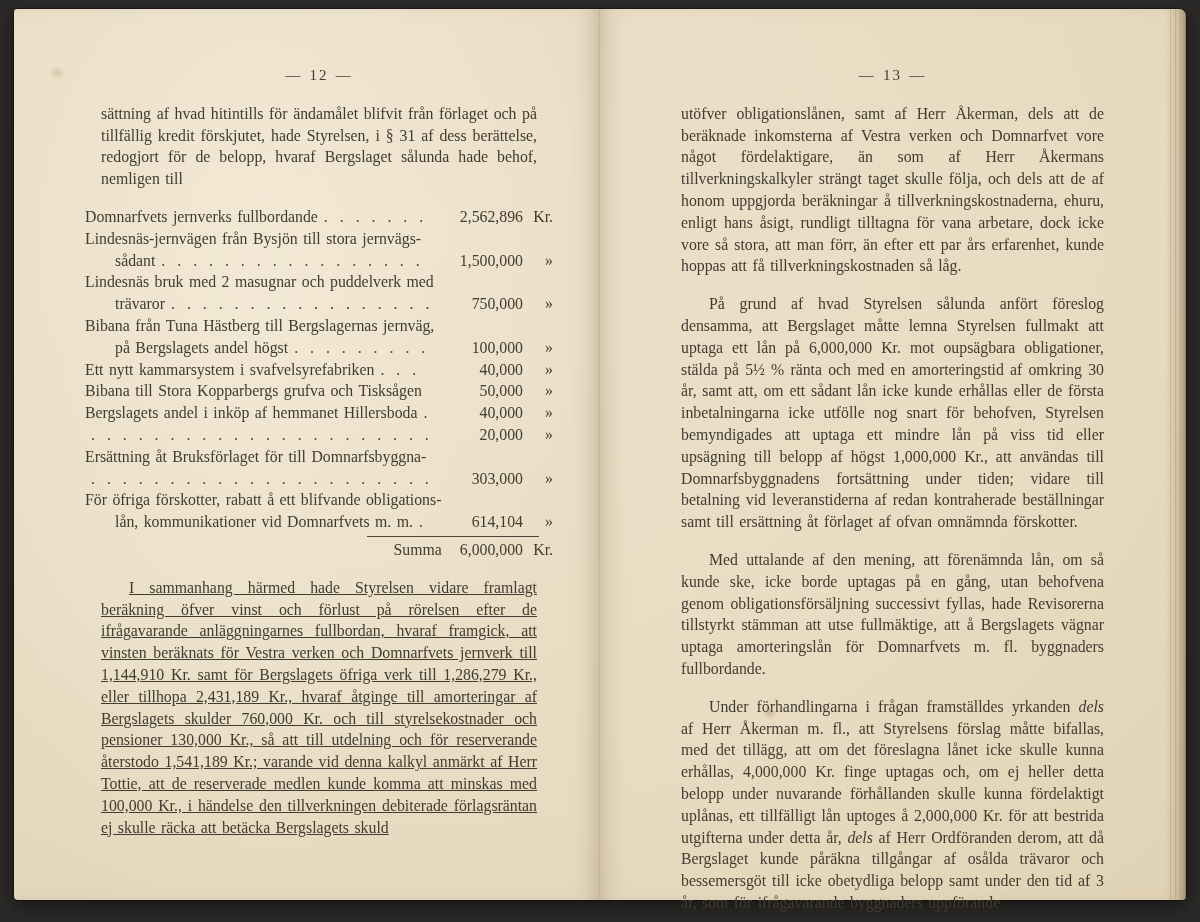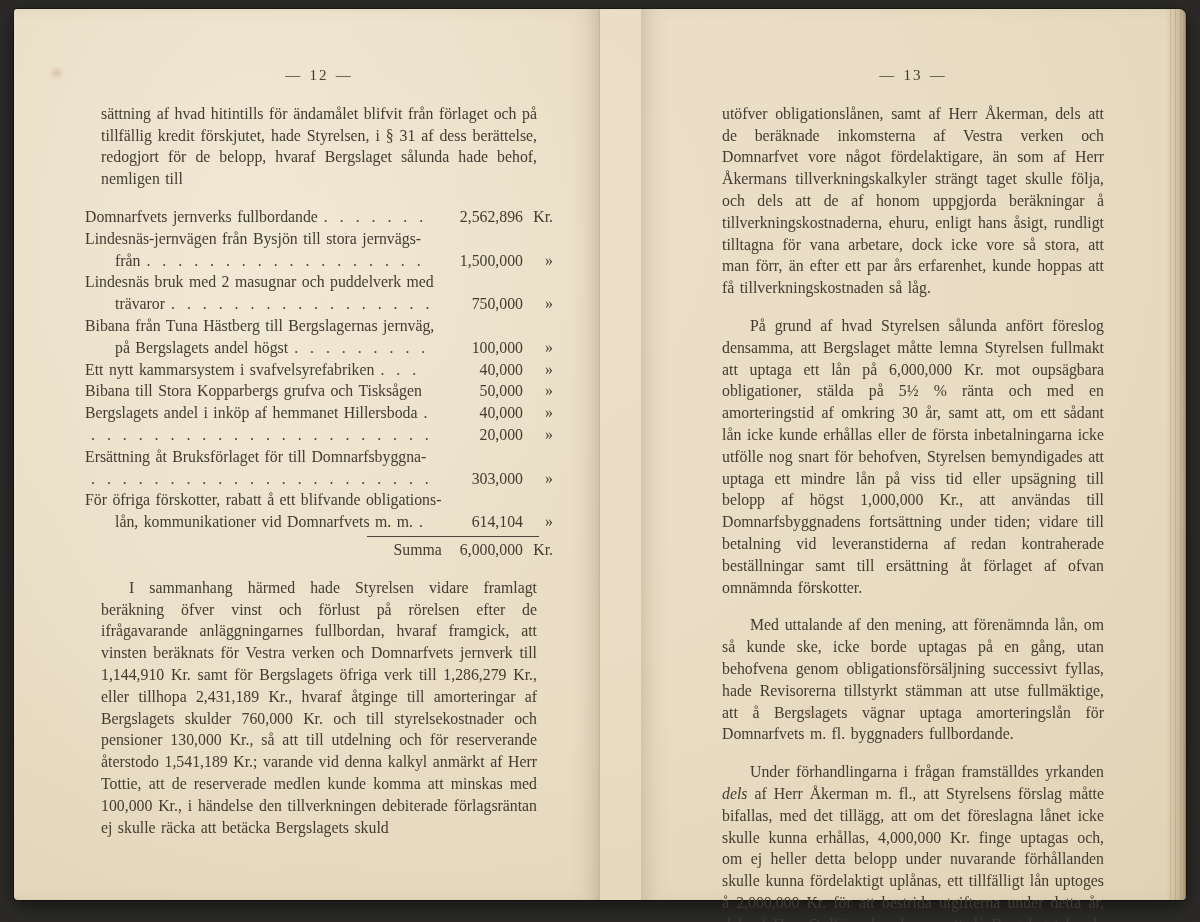--- a/index.html
+++ b/index.html
@@ -10,21 +10,20 @@
     overflow:hidden;
     font-family:"Liberation Serif","DejaVu Serif",serif;
   }
   .book{
     position:absolute;left:14px;top:9px;width:1172px;height:891px;
     display:flex;
     background:radial-gradient(ellipse at 35% 25%, #ece0c9 0%, #e8dcc3 55%, #e0d2b4 100%);
     border-radius:3px 7px 4px 4px;
     box-shadow:0 0 0 1px rgba(0,0,0,.35), 0 6px 18px rgba(0,0,0,.5);
     color:#413b31;
-    gap:41px;
   }
   .page{
     width:50%;height:100%;
     box-sizing:border-box;
     position:relative;
     font-size:15.8px;line-height:21.8px;
     word-spacing:1.5px;
   }
   .page-left{
     padding:56px 46px 0 71px;
@@ -44,21 +43,21 @@
     pointer-events:none;
   }
   .page-number{
     text-align:center;
     font-size:15px;letter-spacing:2px;
     margin-bottom:16px;
   }
   .para{text-align:justify;margin:16px;}
   .para.ind{text-indent:28px;}
   .para + .para{margin-top:0;}
-  #left-paragraphs{margin-top:13px;}
+  #left-paragraphs{margin-top:13px;text-decoration:underline;}
   .ledger{margin-top:9px;}
   .ledger-line{white-space:nowrap;}
   .amt-row{display:flex;align-items:flex-start;}
   .amt-row .lbl{flex:0 0 auto;white-space:nowrap;}
   .amt-row.cont .lbl{padding-left:30px;}
   .leader{
     flex:1 1 auto;min-width:0;overflow:hidden;white-space:nowrap;
     margin:0 6px;word-spacing:8px;color:#4a443a;
   }
   .amt{flex:0 0 88px;text-align:right;}
@@ -86,21 +85,21 @@
           <div class="amt-row">
             <span class="lbl">Domnarfvets jernverks fullbordande</span>
             <span class="leader"> .  .  .  .  .  .  .  .  .  .  .  .  .  .  .  .  .  .  .  .  .  .  .  .  .  .  .  .  .  . </span>
             <span class="amt">2,562,896</span>
             <span class="unit">Kr.</span>
           </div>
         </div>
         <div>
           <div class="ledger-line">Lindesnäs-jernvägen från Bysjön till stora jernvägs-</div>
           <div class="amt-row cont">
-            <span class="lbl">från</span>
+            <span class="lbl">sådant</span>
             <span class="leader"> .  .  .  .  .  .  .  .  .  .  .  .  .  .  .  .  .  .  .  .  .  .  .  .  .  .  .  .  .  . </span>
             <span class="amt">1,500,000</span>
             <span class="unit">»</span>
           </div>
         </div>
         <div>
           <div class="ledger-line">Lindesnäs bruk med 2 masugnar och puddelverk med</div>
           <div class="amt-row cont">
             <span class="lbl">trävaror</span>
             <span class="leader"> .  .  .  .  .  .  .  .  .  .  .  .  .  .  .  .  .  .  .  .  .  .  .  .  .  .  .  .  .  . </span>

